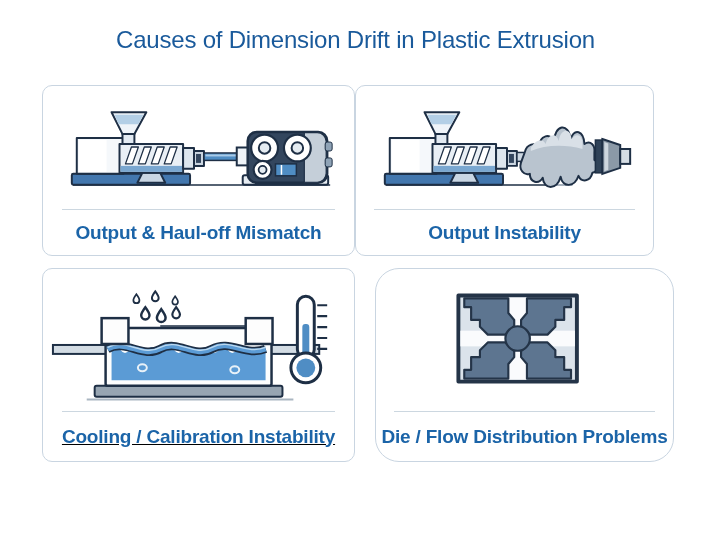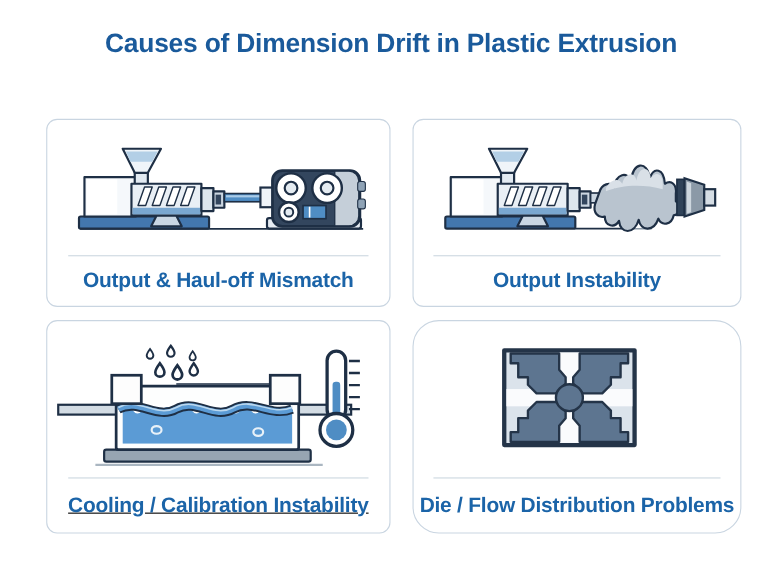--- a/index.html
+++ b/index.html
@@ -2,28 +2,28 @@
 <html><head>
 <meta charset="utf-8">
 <style>
   html,body{margin:0;padding:0;background:#ffffff;}
   .canvas{
     position:relative;width:711px;height:533px;background:#ffffff;
     font-family:"Liberation Sans", sans-serif;overflow:hidden;
   }
   .page-title{
     position:absolute;top:26px;left:0;width:711px;text-align:center;
-    font-size:24px;font-weight:bold;color:#1a5a9b;letter-spacing:-0.2px;margin:0;
+    font-size:24px;font-weight:normal;color:#1a5a9b;letter-spacing:-0.2px;margin:0;
   }
   .card{
     position:absolute;background:#ffffff;border:1.5px solid #c9d5e1;border-radius:10px;
-    box-sizing:border-box;display:flex;flex-direction:column;overflow:hidden;margin-top:23px;
+    box-sizing:border-box;display:flex;flex-direction:column;overflow:hidden;
   }
   .card-1{left:42px;top:85px;width:313px;height:171px;}
-  .card-2{left:375px;top:85px;width:299px;height:171px;}
+  .card-2{left:355px;top:85px;width:299px;height:171px;}
   .card-3{left:42px;top:268px;width:313px;height:194px;text-decoration:underline;}
   .card-4{left:375px;top:268px;width:299px;height:194px;border-radius:24px;}
   .art{flex:0 0 auto;display:block;}
   .card-1 .art,.card-2 .art{height:123px;}
   .card-3 .art,.card-4 .art{height:142px;}
   .divider{height:1px;background:#ccd7e0;width:88%;margin:0 auto;flex:0 0 auto;}
   .caption{
     flex:1 1 auto;display:flex;align-items:center;justify-content:center;
     font-size:19px;font-weight:bold;color:#1b64a8;letter-spacing:-0.2px;text-align:center;
   }

